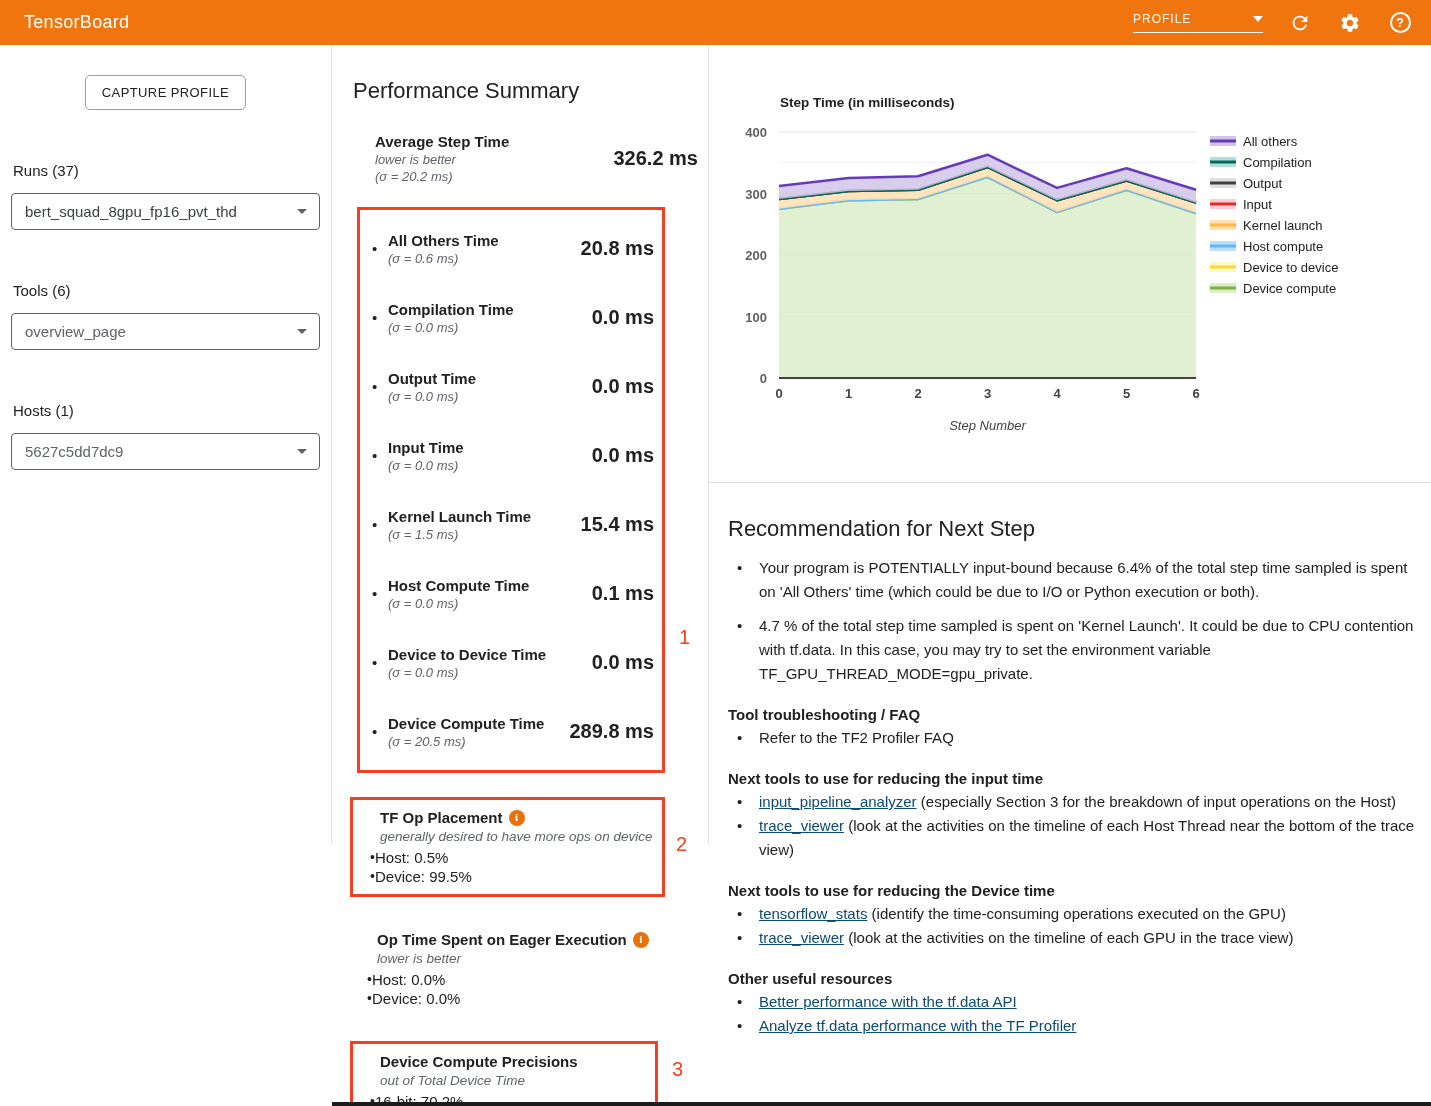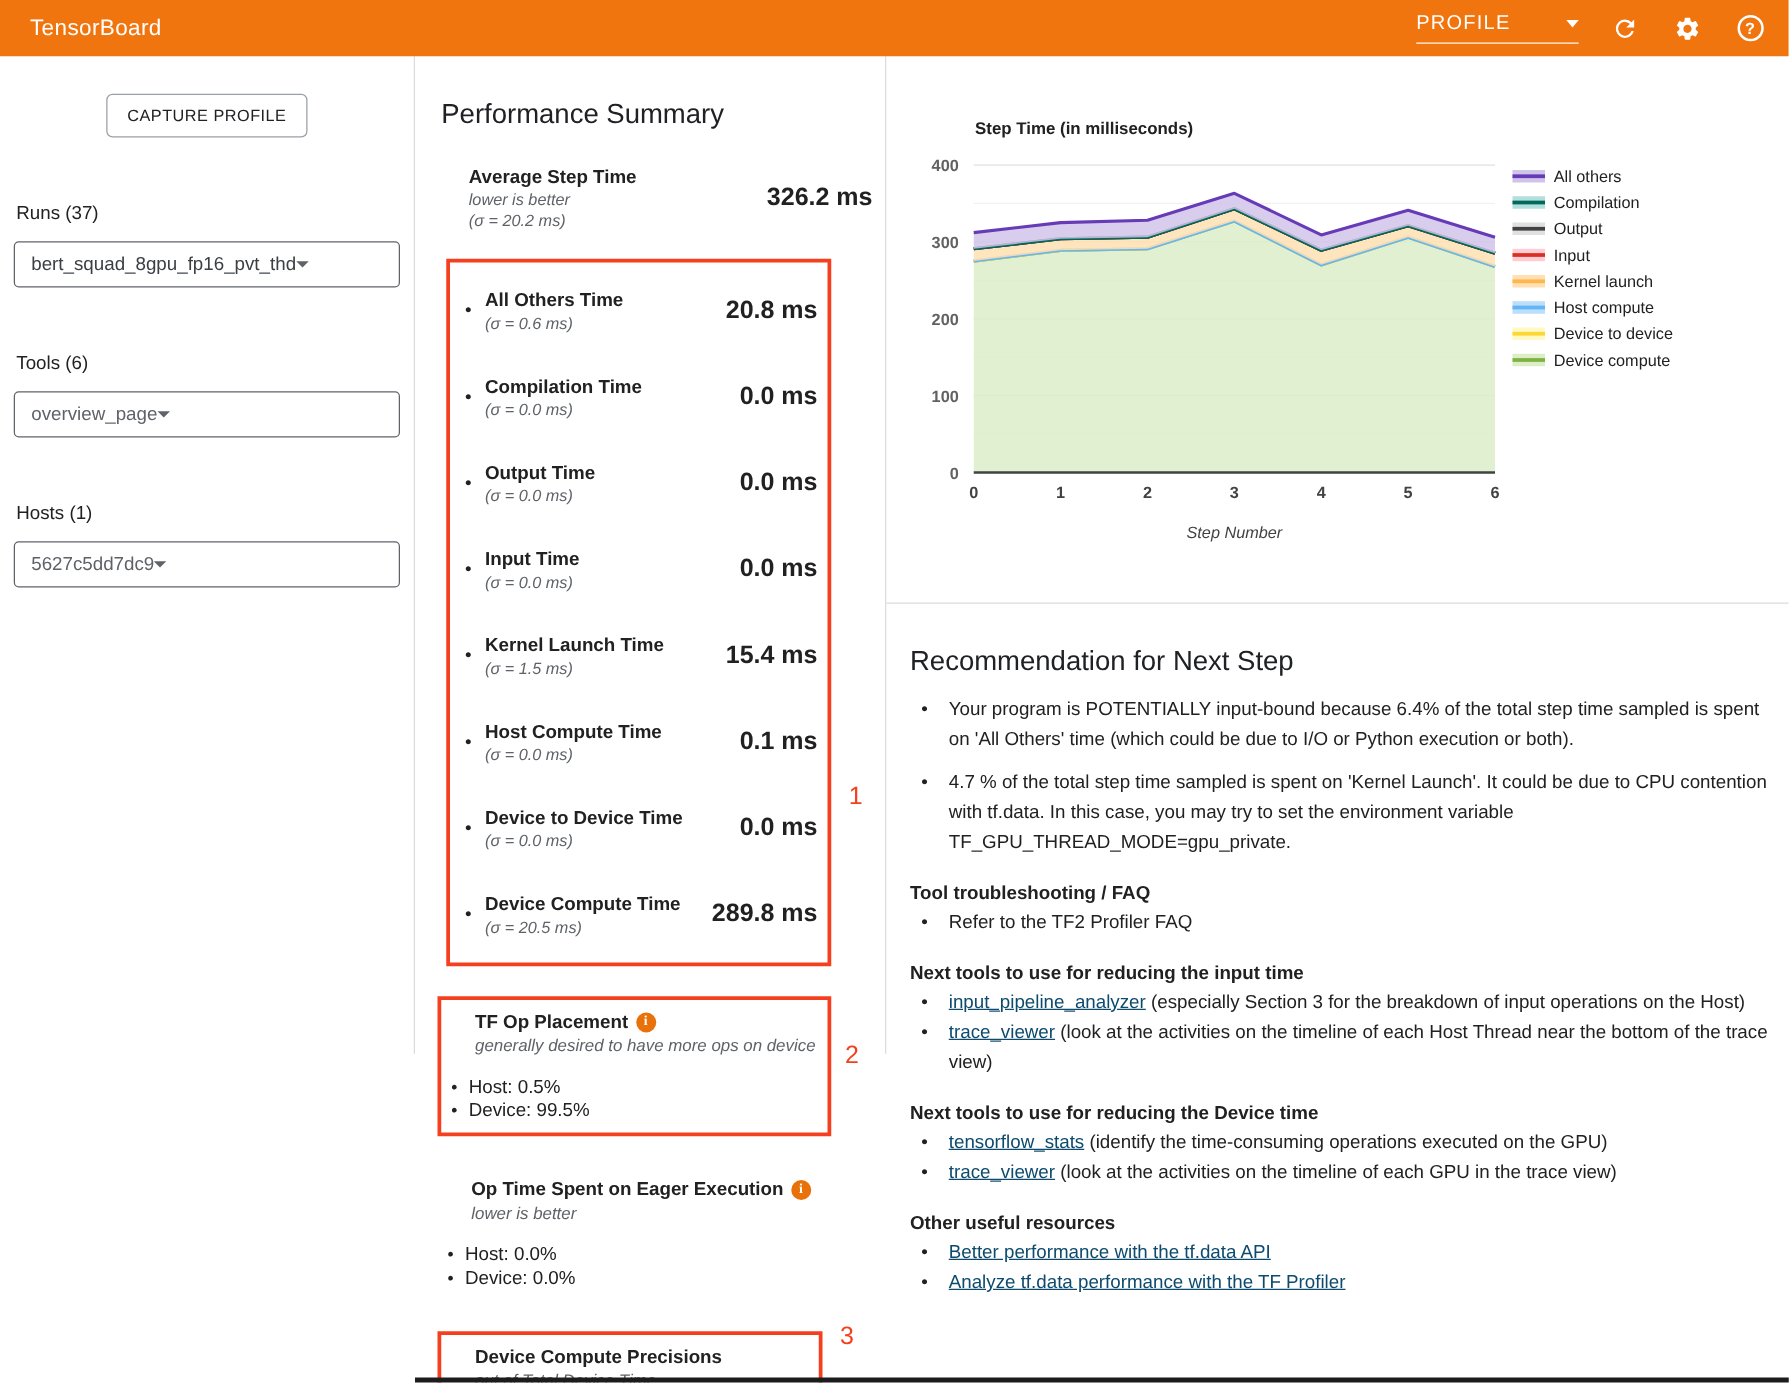--- a/index.html
+++ b/index.html
@@ -7,21 +7,21 @@
     font-family:"Liberation Sans", sans-serif; color:#212121; }
 
   
   .header { height:45px; background:#f0750e; display:flex; align-items:center;
     justify-content:space-between; padding:0 18px 0 24px; position:relative; z-index:5; }
   .app-title { color:#fff; font-size:18px; font-weight:500; letter-spacing:.3px; }
   .header-right { display:flex; align-items:center; gap:24px; }
   .nav-select { display:flex; align-items:center; justify-content:space-between;
     width:130px; border-bottom:1px solid rgba(255,255,255,.95); padding-bottom:6px;
     cursor:pointer; }
-  .nav-select-label { color:#fff; font-size:16px; font-weight:500; letter-spacing:1px; }
+  .nav-select-label { color:#fff; font-size:12px; font-weight:500; letter-spacing:1px; }
   .tri-down-white { width:0; height:0; border-left:5px solid transparent;
     border-right:5px solid transparent; border-top:6px solid #fff; }
   .hicon { width:26px; height:26px; display:flex; align-items:center; justify-content:center;
     cursor:pointer; }
   .help-circle { width:21px; height:21px; border:2px solid #fff; border-radius:50%;
     color:#fff; font-size:13px; font-weight:bold; display:flex; align-items:center;
     justify-content:center; }
 
   
   .main { display:flex; height:798px; }
@@ -29,21 +29,21 @@
   .mid-col { width:377px; border-right:1px solid #dadce0; flex:none; position:relative; }
   .right-col { flex:1; position:relative; }
 
   
   .capture-btn { display:block; margin:0 auto; padding:9px 16px; background:#fff;
     border:1px solid #9aa0a6; border-radius:5px; font-size:13px; font-weight:500;
     letter-spacing:.4px; color:#202124; cursor:pointer; font-family:inherit; }
   .side-group { margin:0 11px; }
   .side-group-label { font-size:15px; color:#212121; margin:52px 0 14px 2px; }
   .side-select { height:37px; border:1px solid #5f6368; border-radius:4px; display:flex;
-    align-items:center; padding:0 12px 0 13px; cursor:pointer;
+    align-items:center; justify-content:space-between; padding:0 12px 0 13px; cursor:pointer;
     background:#fff; }
   .side-select-value { font-size:15px; color:#3c4043; }
   .side-select.dim .side-select-value { color:#5f6368; }
   .tri-down-gray { width:0; height:0; border-left:5px solid transparent;
     border-right:5px solid transparent; border-top:5px solid #5f6368; }
 
   
   h2.section-title { font-size:22px; font-weight:400; color:#202124; }
   .mid-col h2.section-title { margin:33px 0 0 21px; }
   .avg-block { display:flex; justify-content:space-between; align-items:center;
@@ -55,21 +55,21 @@
   .box1 { margin:22px 0 0 25px; width:308px; padding:4px 8px 4px 12px; }
   .m-item { display:flex; align-items:center; height:69px; }
   .m-bullet { width:16px; font-size:15px; color:#212121; flex:none; align-self:center; }
   .m-text { flex:1; }
   .box2 { margin:24px 0 0 18px; width:315px; padding:7px 8px 8px 8px; }
   .box3 { margin:33px 0 0 18px; width:308px; padding:7px 8px 8px 8px; }
   .sub-title { font-size:15px; font-weight:bold; margin-left:19px; line-height:21px;
     display:flex; align-items:center; gap:6px; }
   .sub-note { font-size:13.5px; font-style:italic; color:#5f6368; margin-left:19px;
     line-height:18px; }
-  .pct-list { list-style:none; margin-top:14px; }
+  .pct-list { list-style:none; margin-top:2px;text-align:right; }
   .pct-list li { font-size:15px; line-height:19px; display:flex; align-items:center; }
   .pct-list li::before { content:"•"; width:14px; font-size:14px; }
   .plain-block { margin:32px 0 0 18px; padding:0 8px; }
   .info-icon { width:16px; height:16px; border-radius:50%; background:#e8710a; color:#fff;
     font-size:11px; font-weight:bold; font-family:"Liberation Serif", serif;
     display:inline-flex; align-items:center; justify-content:center; cursor:pointer; flex:none; }
   .annotation { position:absolute; font-size:20px; color:#f4401f; z-index:6; }
 
   
   .right-col h2.section-title { margin:33px 0 0 19px; }

